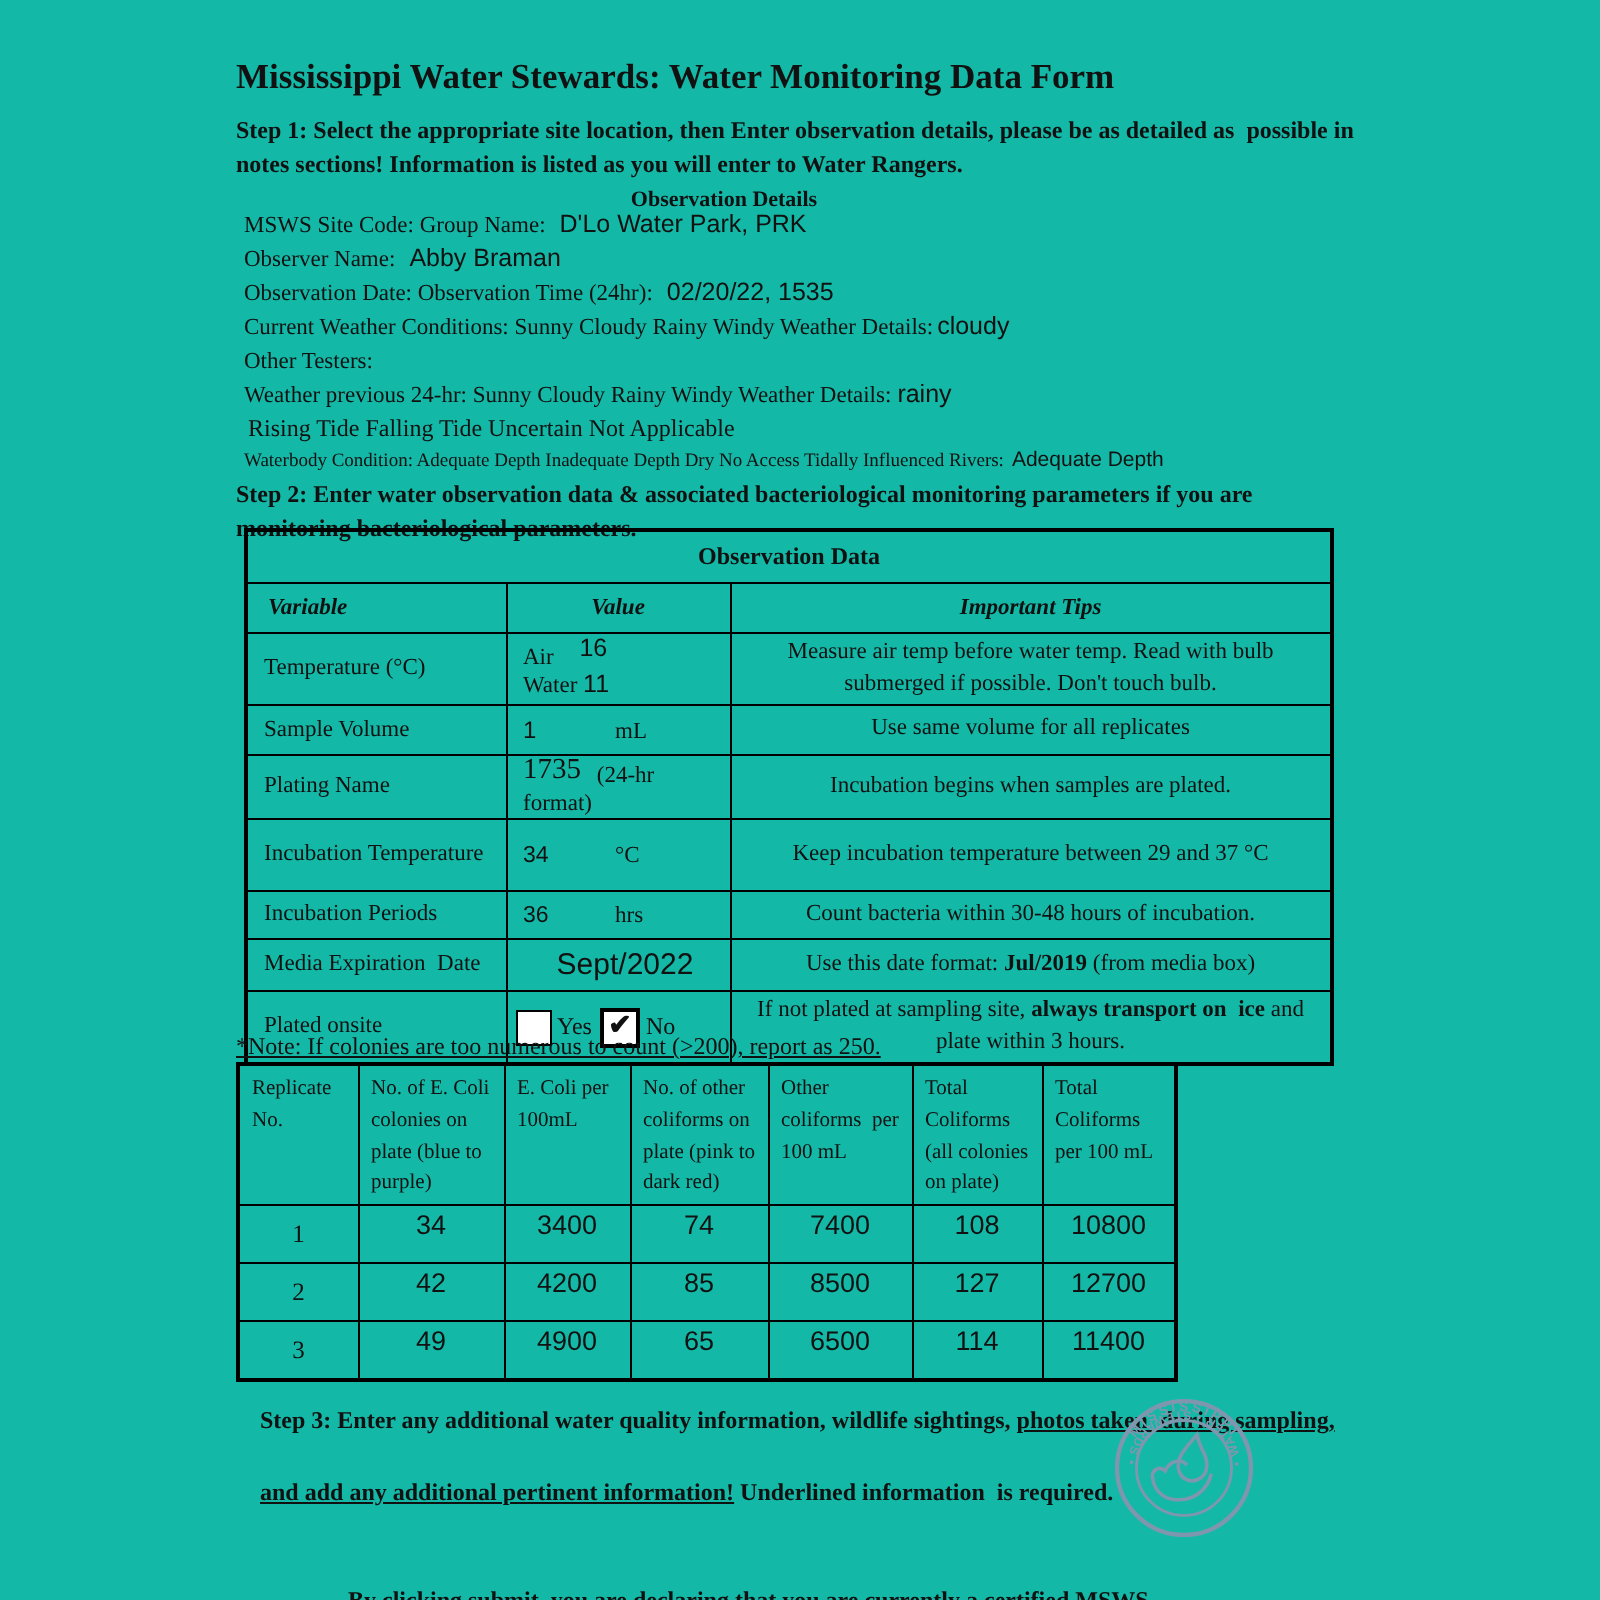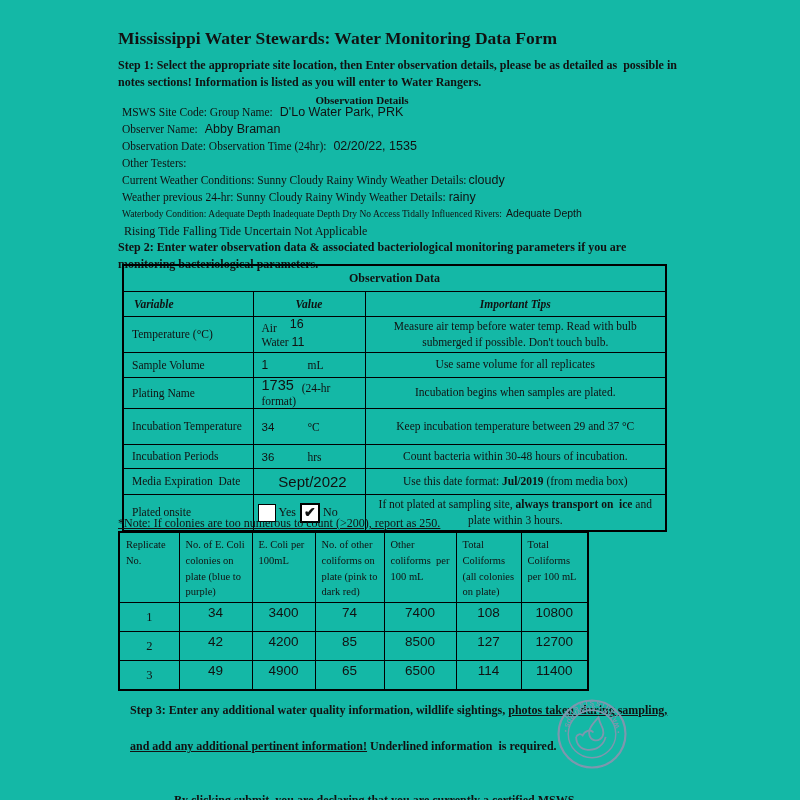--- a/index.html
+++ b/index.html
@@ -27,21 +27,21 @@
   .obs-table .t-title{text-align:center;font-weight:bold;font-size:12px;height:23px;}
   .obs-table .t-head td{font-weight:bold;font-style:italic;font-size:11.5px;height:22px;}
   .obs-table .t-head .c1{padding-left:10px;}
   .obs-table .t-head .c2,.obs-table .t-head .c3{text-align:center;}
   .obs-table .var{font-size:11.5px;padding-left:8px;vertical-align:middle;white-space:pre-wrap;line-height:1.3;}
   .obs-table .valcell{padding-left:8px;vertical-align:middle;font-size:11.5px;}
   .obs-table .tip{text-align:center;font-size:11.5px;padding:2px 12px;vertical-align:middle;line-height:1.35;white-space:pre-wrap;}
   .obs-table .tip.bold{font-weight:normal;}
   .num{font-family:"Liberation Sans",sans-serif;font-size:12.5px;}
   .numblock{display:inline-block;min-width:46px;font-family:"Liberation Sans",sans-serif;font-size:12px;}
-  .big-num{font-family:Liberation Sans, sans-serif;font-size:14.5px;}
+  .big-num{font-family:Liberation Serif, serif;font-size:14.5px;}
   .center-val{display:block;text-align:center;font-family:"Liberation Sans",sans-serif;font-size:15px;}
   .raised{position:relative;top:-4px;}
   .cb{display:inline-block;width:16px;height:16px;border:1.5px solid #000;vertical-align:middle;
       background:#fff;text-align:center;line-height:15px;}
   .cb.checked{border-width:2px;font-weight:bold;font-size:14px;}
   .cb-label{font-size:12px;margin:0 4px 0 3px;vertical-align:middle;}
 
   
   .note{left:118px;top:516px;font-size:12px;text-decoration:underline;white-space:nowrap;}
 
@@ -77,33 +77,33 @@
     <div class="od-line">
       <span>MSWS Site Code: Group Name:</span><span class="val">D'Lo Water Park, PRK</span>
     </div>
     <div class="od-line">
       <span>Observer Name:</span><span class="val">Abby Braman</span>
     </div>
     <div class="od-line">
       <span>Observation Date: Observation Time (24hr):</span><span class="val">02/20/22, 1535</span>
     </div>
     <div class="od-line">
+      <span>Current Weather Conditions: Sunny Cloudy Rainy Windy Weather Details:</span><span class="val" style="margin-left:2px;">cloudy</span>
+    </div>
+    <div class="od-line">
       <span>Other Testers:</span><span class="val"></span>
     </div>
     <div class="od-line">
-      <span>Current Weather Conditions: Sunny Cloudy Rainy Windy Weather Details:</span><span class="val" style="margin-left:2px;">cloudy</span>
-    </div>
-    <div class="od-line">
       <span>Weather previous 24-hr: Sunny Cloudy Rainy Windy Weather Details:</span><span class="val" style="margin-left:3px;">rainy</span>
+    </div>
+    <div class="od-line" style="font-size:12px;padding-left:2px;">
+      <span>Rising Tide Falling Tide Uncertain Not Applicable</span>
     </div>
     <div class="od-line small">
       <span>Waterbody Condition: Adequate Depth Inadequate Depth Dry No Access Tidally Influenced Rivers:</span><span class="val">Adequate Depth</span>
-    </div>
-    <div class="od-line" style="font-size:12px;padding-left:2px;">
-      <span>Rising Tide Falling Tide Uncertain Not Applicable</span>
     </div>
   </div>
 
   <div class="abs step2">Step 2: Enter water observation data &amp; associated bacteriological monitoring parameters if you are  monitoring bacteriological parameters.</div>
 
   <table class="abs obs-table">
     <colgroup>
         <col style="width:130px">
         <col style="width:112px">
         <col style="width:301px">

